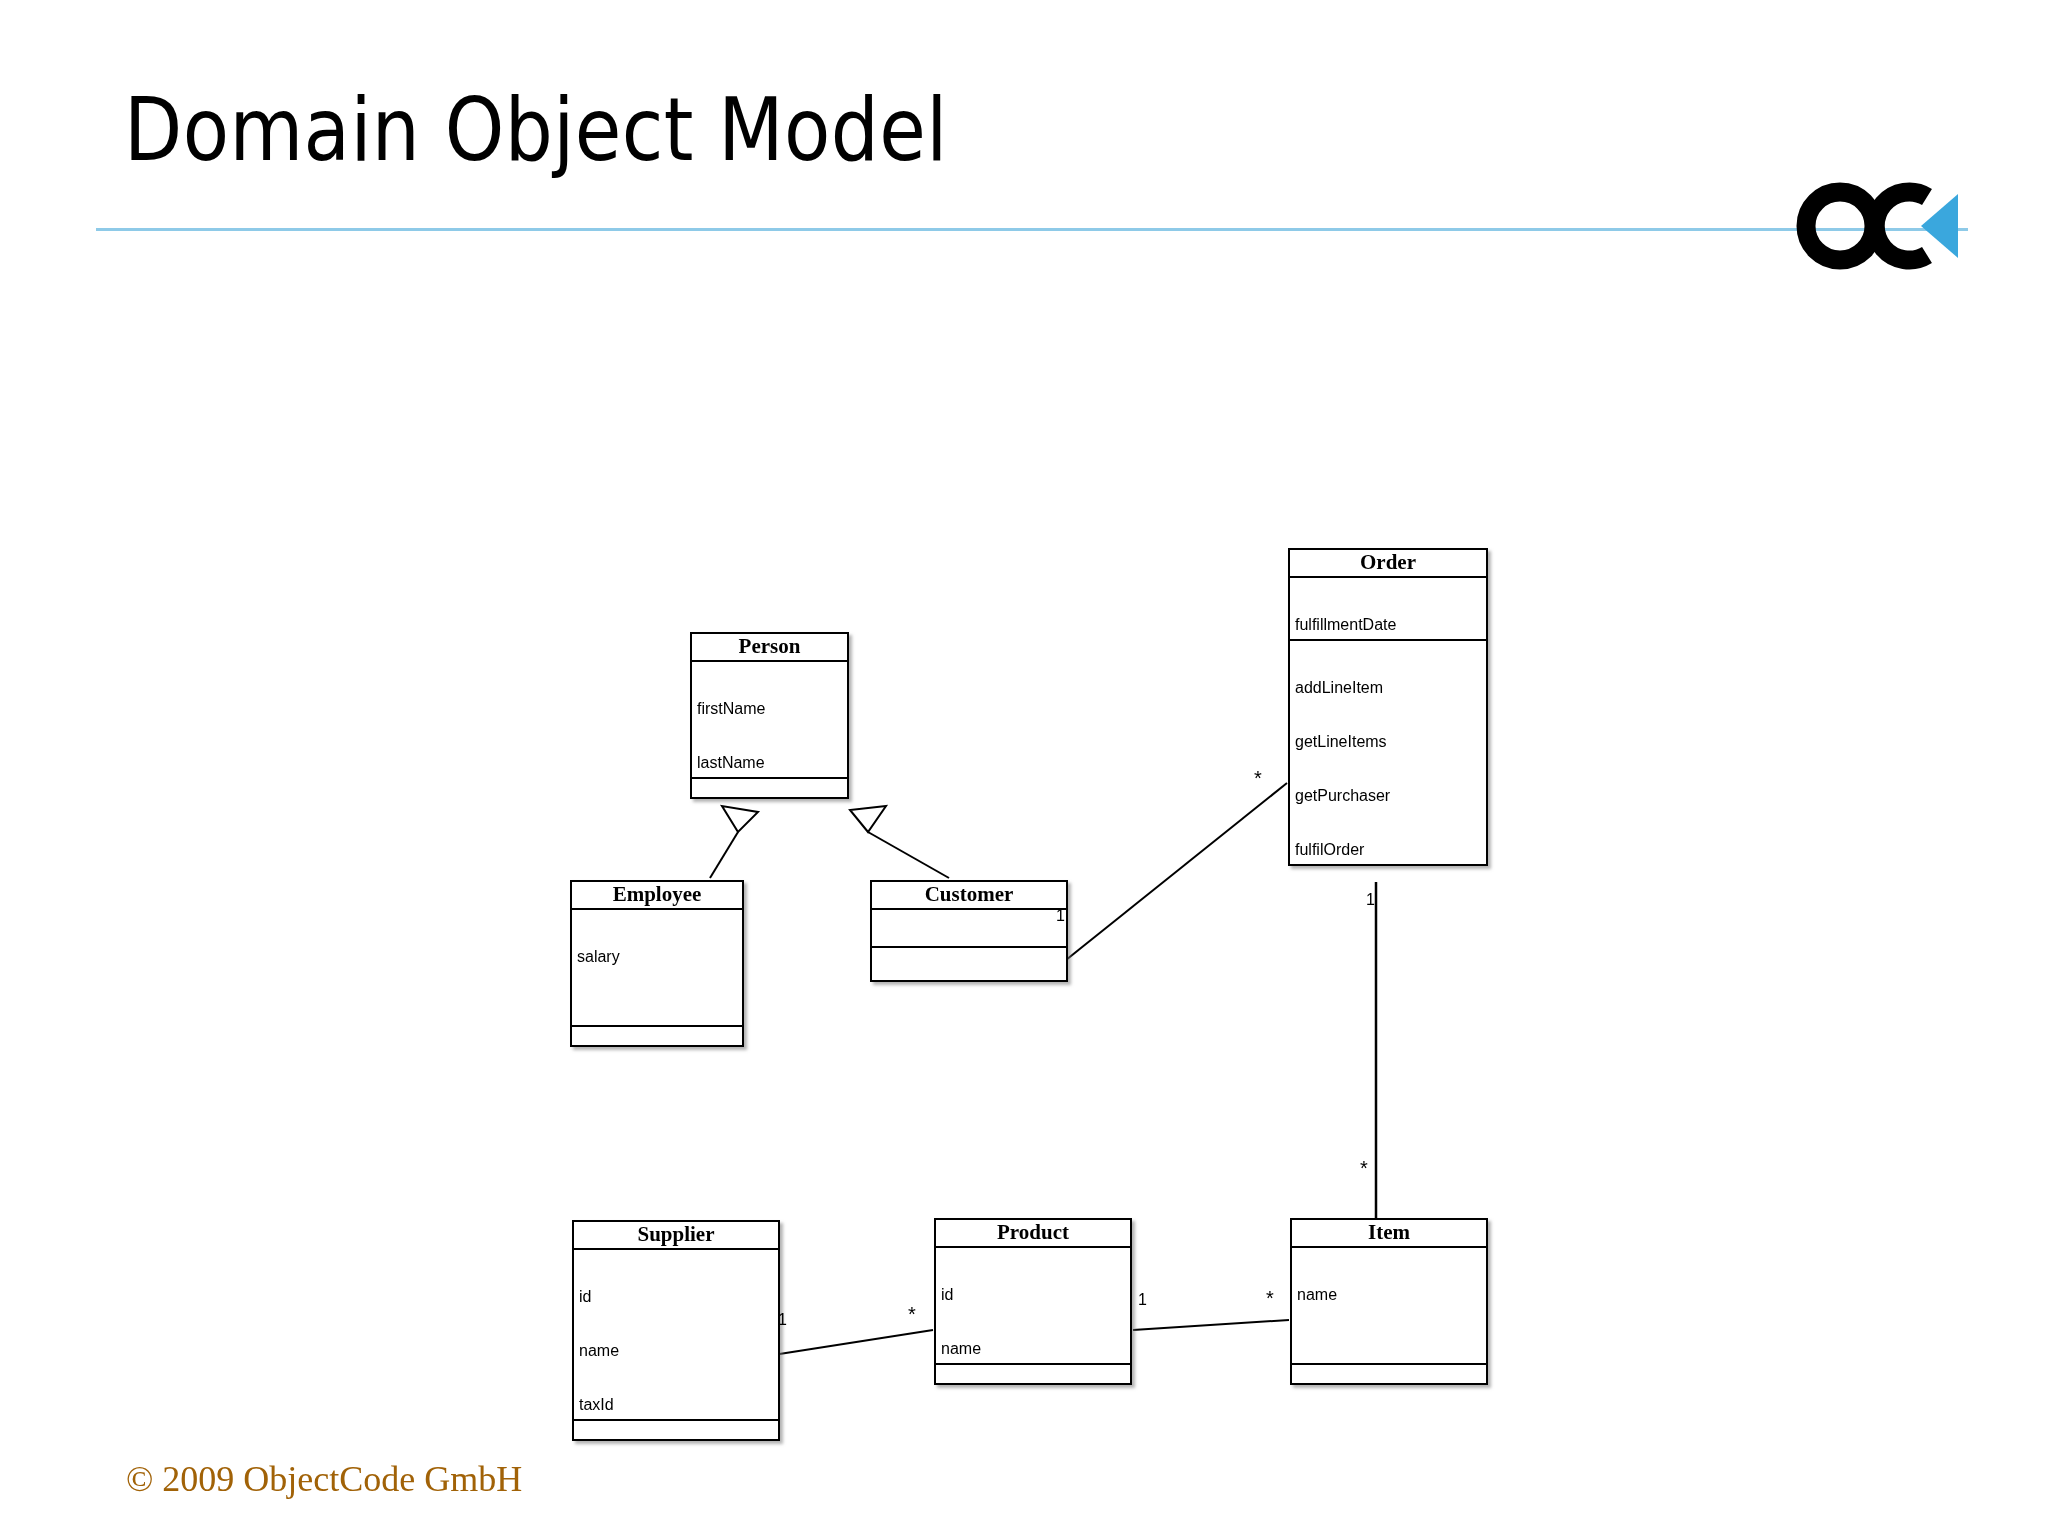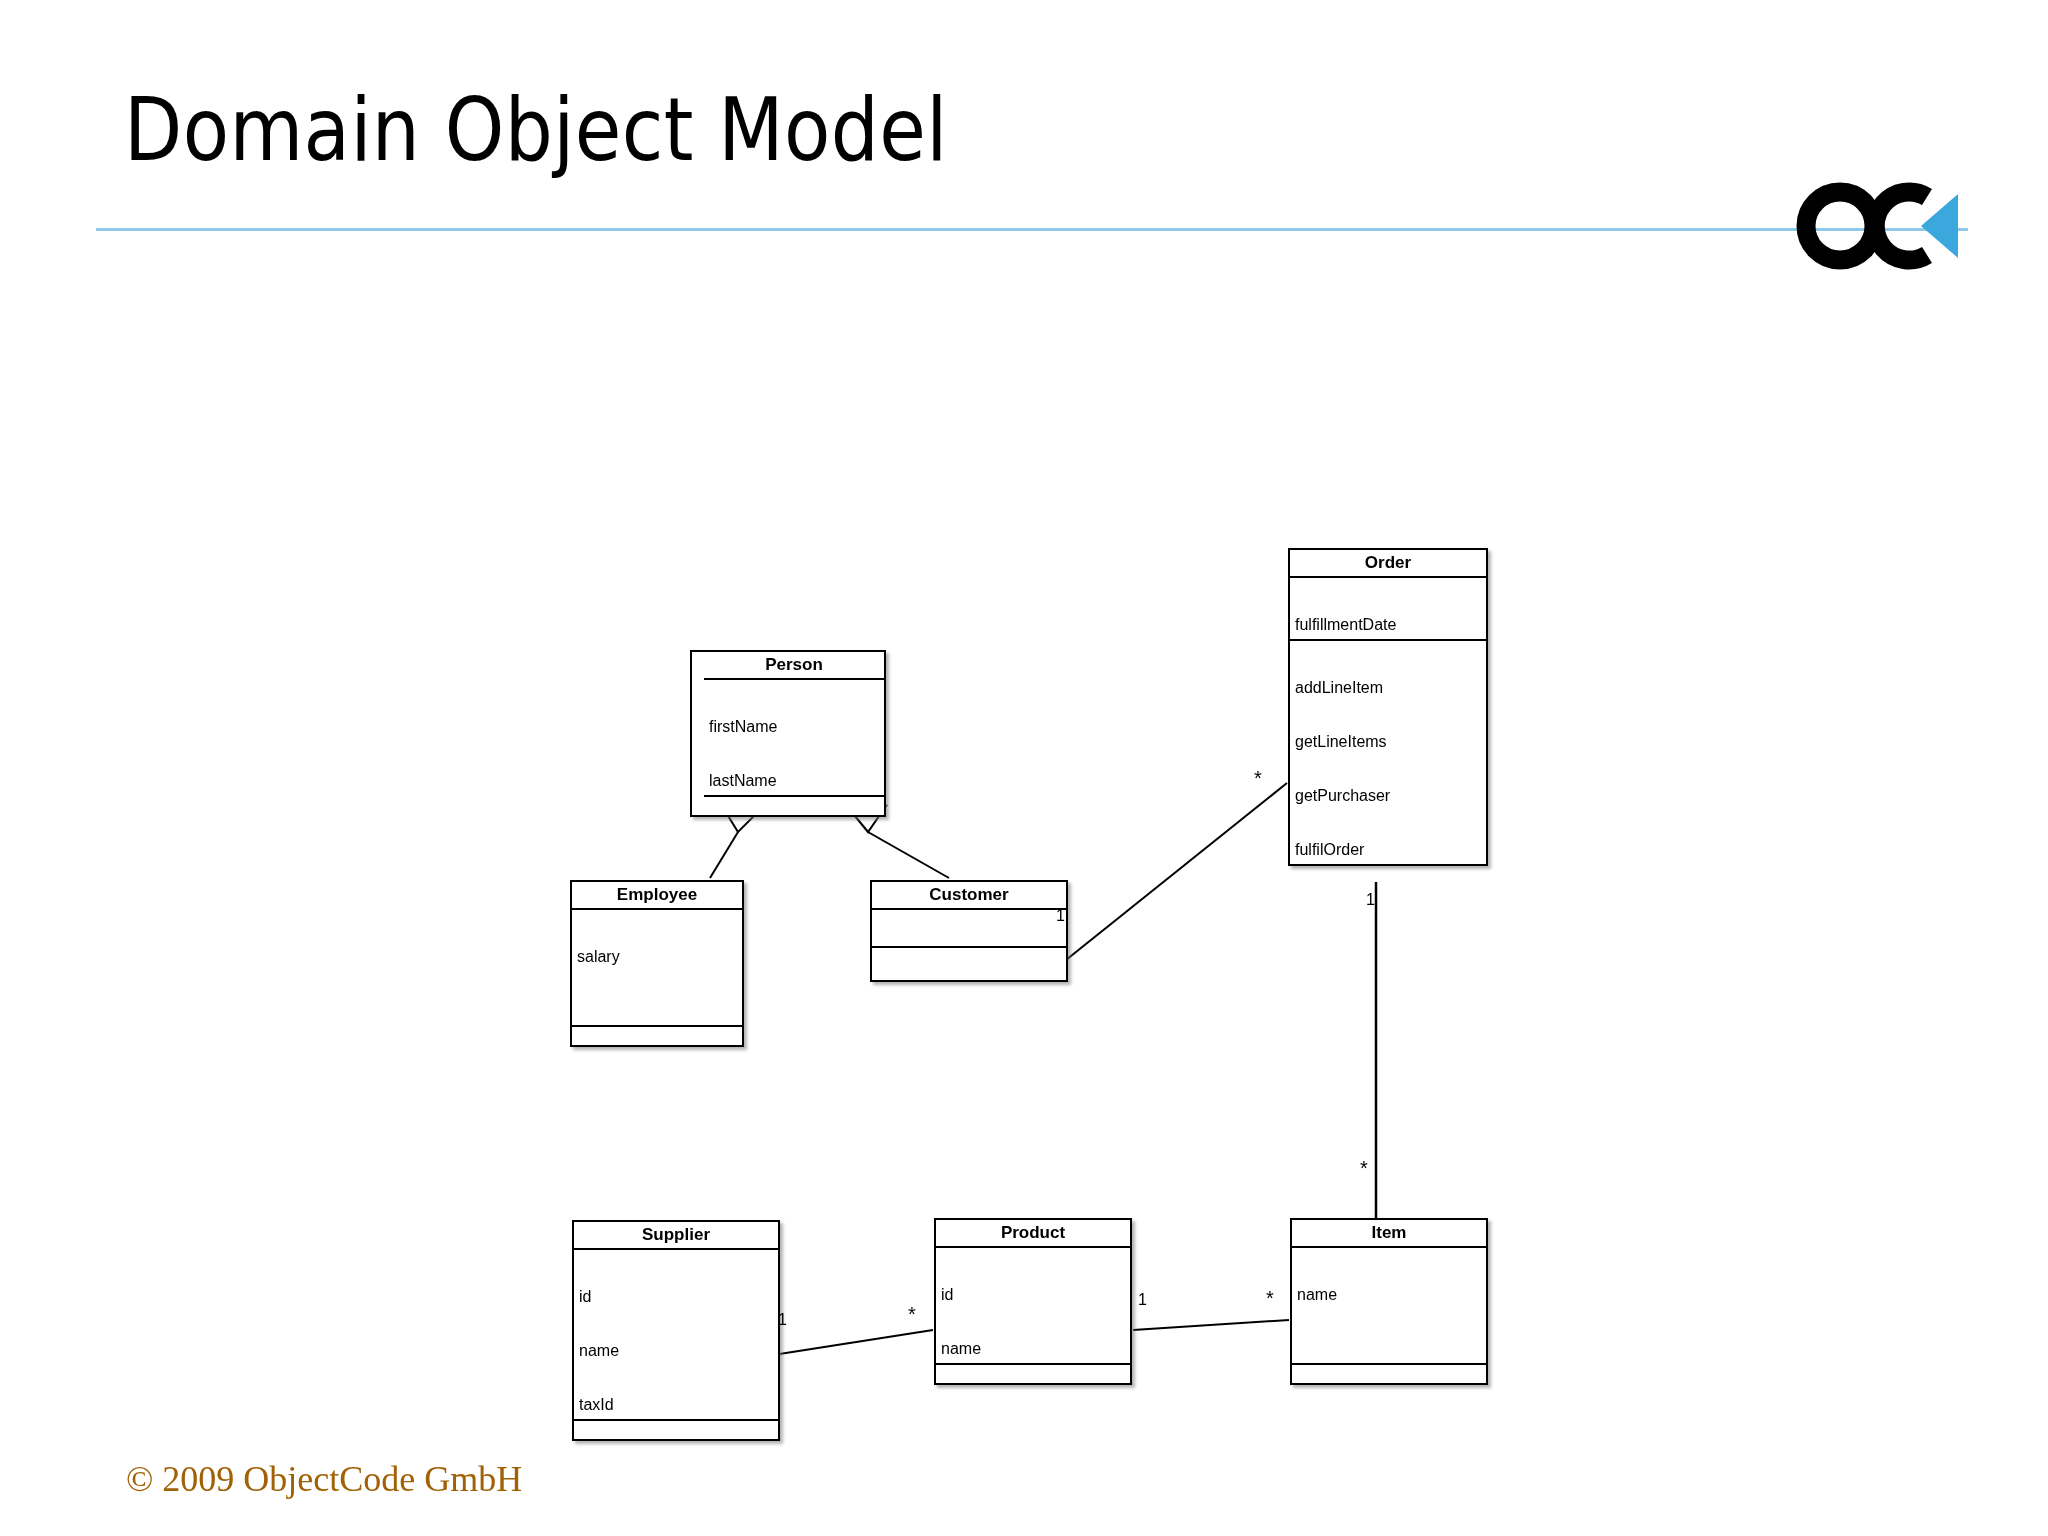--- a/index.html
+++ b/index.html
@@ -82,23 +82,23 @@
   .uml-class {
     position: absolute;
     background: #ffffff;
     border: 2px solid #000000;
     box-shadow: 3px 3px 3px rgba(120,120,120,0.55);
     box-sizing: border-box;
     z-index: 3;
   }
   .uml-name {
     text-align: center;
-    font-family: Liberation Sans, sans-serif;
+    font-family: Liberation Serif, serif;
     font-weight: bold;
-    font-size: 17px;
+    font-size: 21px;
     line-height: 19px;
     color: #000000;
     padding: 3px 4px 4px 4px;
   }
   .uml-compartment {
     border-top: 2px solid #000000;
     padding: 3px 5px 4px 5px;
     min-height: 14px;
     box-sizing: border-box;
   }
@@ -165,21 +165,21 @@
 
     <line x1="491" y1="442" x2="727" y2="253" stroke="#000000" stroke-width="2"></line>
 
     <line x1="816" y1="352" x2="816" y2="690" stroke="#000000" stroke-width="2.5"></line>
 
     <line x1="213" y1="825" x2="373" y2="800" stroke="#000000" stroke-width="2"></line>
 
     <line x1="573" y1="800" x2="729" y2="790" stroke="#000000" stroke-width="2"></line>
   </svg>
 
-  <div class="uml-class" style="left:130px; top:120px; width:196px;padding-left:12px;">
+  <div class="uml-class" style="left:130px; top:102px; width:159px;">
     <div class="uml-name">Person</div>
     <div class="uml-compartment">
       <div class="uml-feature">firstName</div>
       <div class="uml-feature">lastName</div>
     </div>
     <div class="uml-compartment empty"></div>
   </div>
 
   <div class="uml-class" style="left:10px; top:350px; width:174px;">
     <div class="uml-name">Employee</div>

